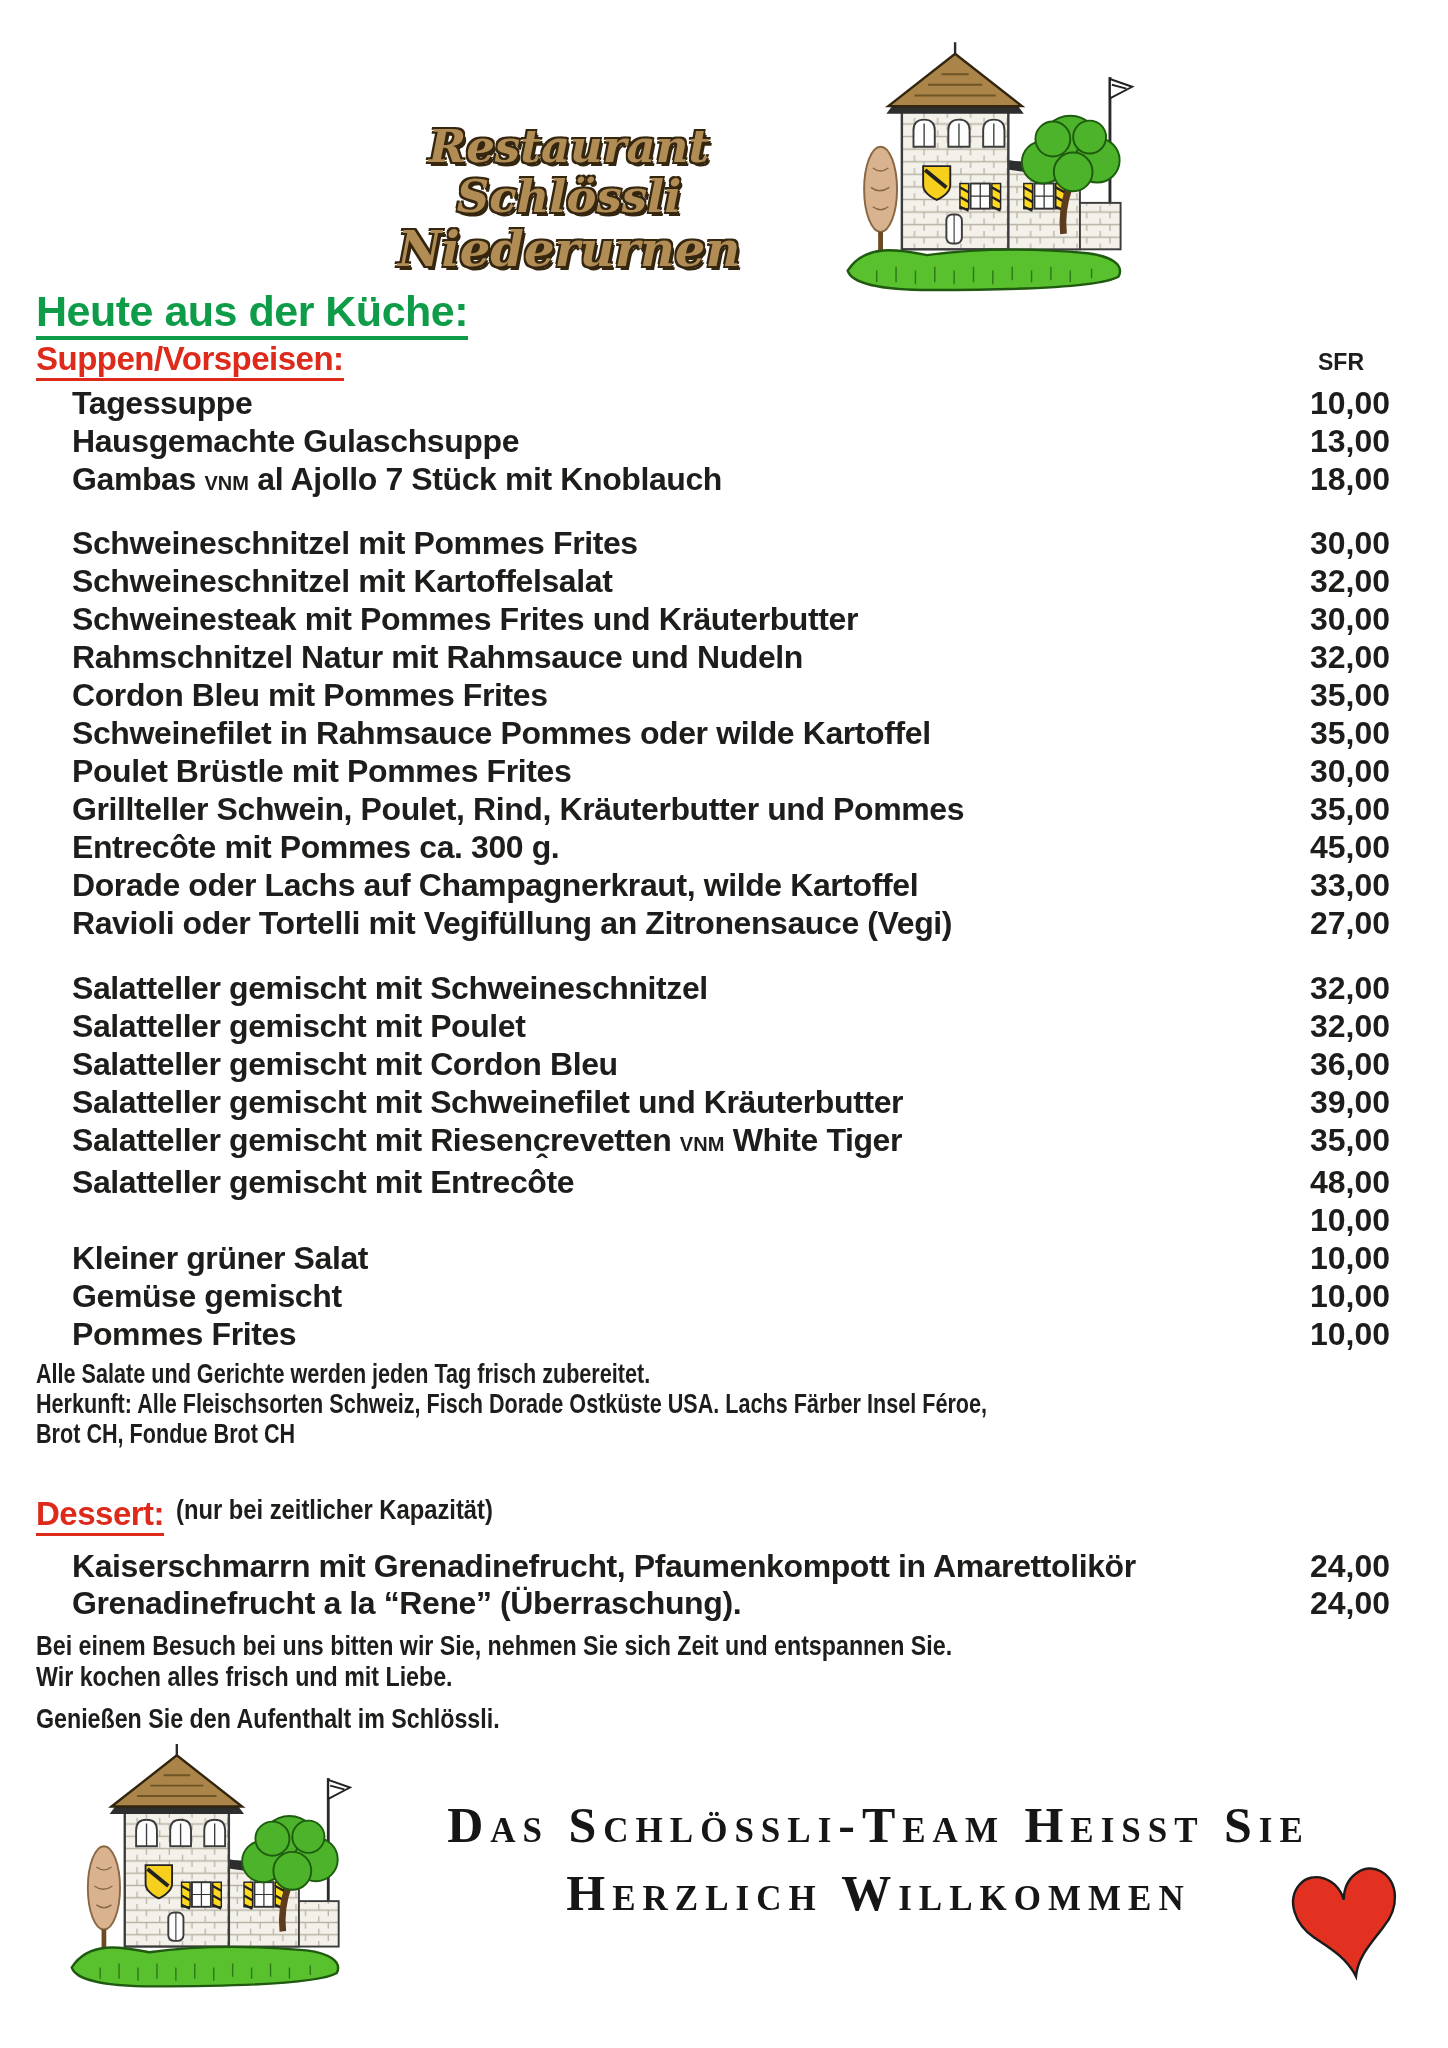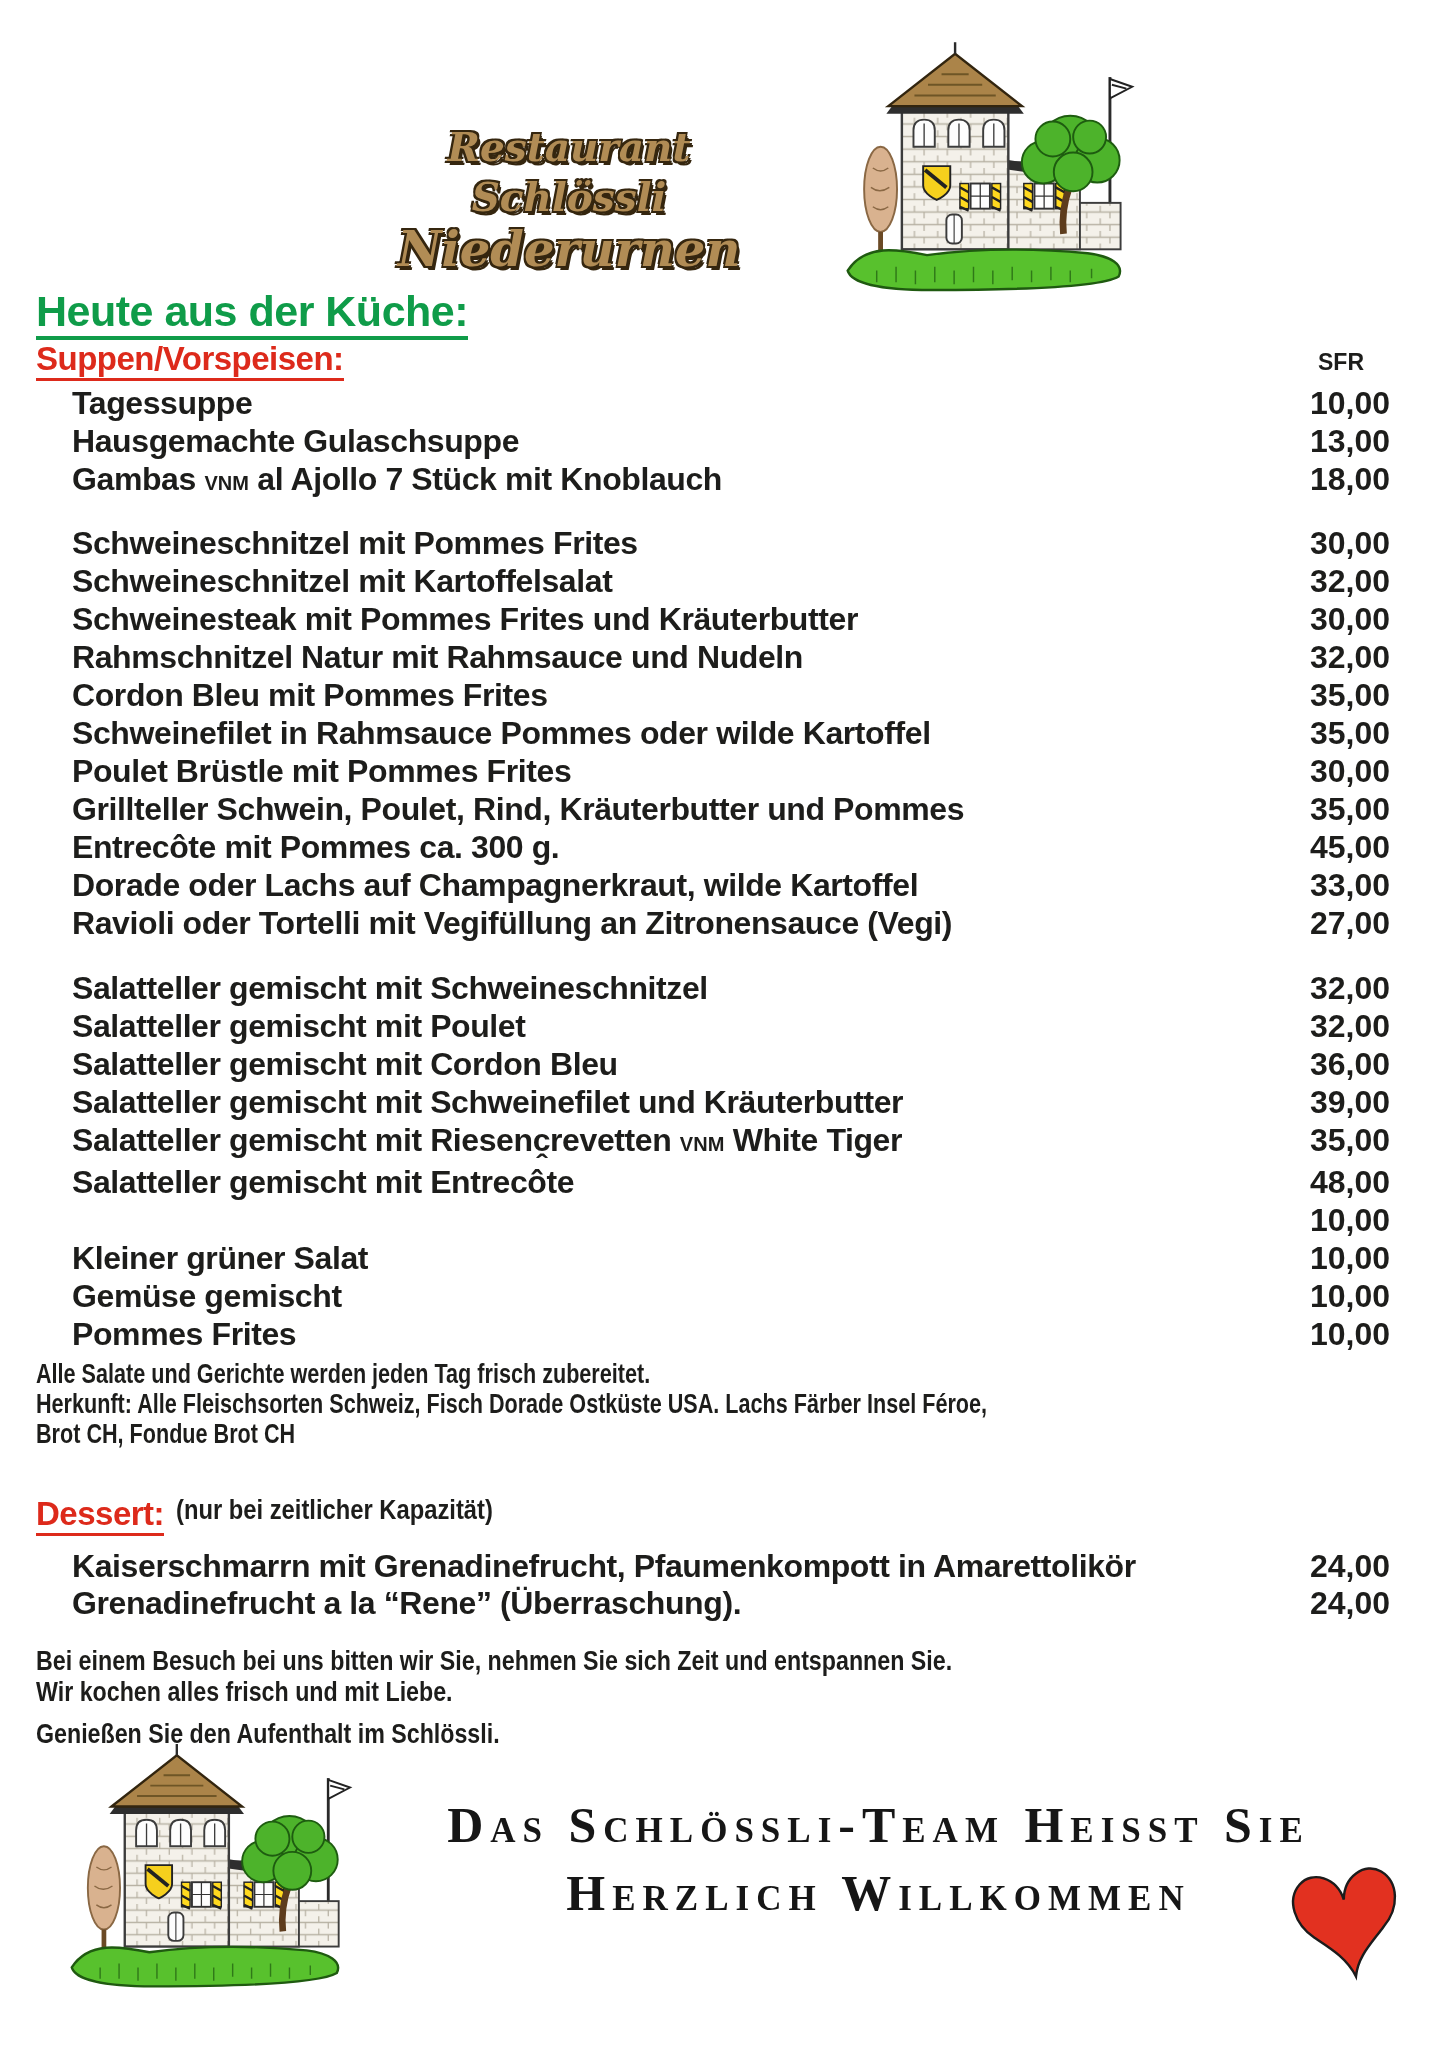--- a/index.html
+++ b/index.html
@@ -4,21 +4,21 @@
 <style>
   html,body{margin:0;padding:0;background:#9a9a9a;}
   .page{position:relative;width:1448px;height:2048px;background:#ffffff;overflow:hidden;
         font-family:"Liberation Sans",sans-serif;color:#1d1d1b;margin:0 auto;}
   .content{position:absolute;left:36px;top:0;right:58px;}
 
   
   .brand{position:absolute;left:384px;top:122px;width:370px;text-align:center;
          font-family:"DejaVu Serif",serif;font-style:italic;font-weight:bold;color:#b18c55;
          text-shadow:2px 2px 0 #35260f,-2px 2px 0 #35260f,2px -2px 0 #35260f,-2px -2px 0 #35260f,3px 4px 0 #35260f;}
-  .brand-line1{font-size:39px;line-height:50px;}
+  .brand-line1{font-size:45px;line-height:50px;}
   .brand-line2{font-size:48px;line-height:54px;}
 
   .castle-top{position:absolute;left:838px;top:42px;width:300px;height:254px;}
   .castle-bottom{position:absolute;left:62px;top:1744px;width:294px;height:248px;}
 
   .title-wrap{padding-top:288px;}
   .page-title{display:inline-block;color:var(--green,#0f9c49);font-size:43px;line-height:46px;
               font-weight:bold;border-bottom:4px solid;padding-bottom:2px;letter-spacing:-0.5px;}
 
   .section-head-row{display:flex;align-items:baseline;margin-bottom:3px;}
@@ -37,21 +37,21 @@
   .notes{margin-top:6px;}
   .note-line{font-weight:bold;font-size:27px;line-height:30px;white-space:nowrap;
              transform:scaleX(0.80);transform-origin:0 50%;}
 
   .dessert{margin-top:46px;}
   .dessert-head-row{display:flex;align-items:flex-start;}
   .dessert-kicker{font-size:27px;font-weight:bold;margin-left:12px;margin-top:0px;white-space:nowrap;
                   transform:scaleX(0.88);transform-origin:0 0;}
   .dessert-items{margin-top:12px;}
   .dessert-items .menu-row{line-height:37px;}
-  .dessert-notes{margin-top:24px;}
+  .dessert-notes{margin-top:9px;}
   .dessert-notes .note-line,.farewell{font-weight:bold;font-size:27px;line-height:31px;white-space:nowrap;
                   transform:scaleX(0.86);transform-origin:0 50%;}
   .farewell{margin-top:11px;}
 
   .welcome{position:absolute;left:347px;top:1798px;width:1063px;text-align:center;color:#161616;
            font-family:"Liberation Serif",serif;font-weight:bold;font-variant:small-caps;}
   .welcome-line1{font-size:50px;line-height:54px;letter-spacing:7px;}
   .welcome-line2{font-size:50px;line-height:54px;letter-spacing:7px;margin-top:14px;}
 
   .heart{position:absolute;left:1282px;top:1858px;width:132px;height:136px;transform:rotate(-9deg);}

